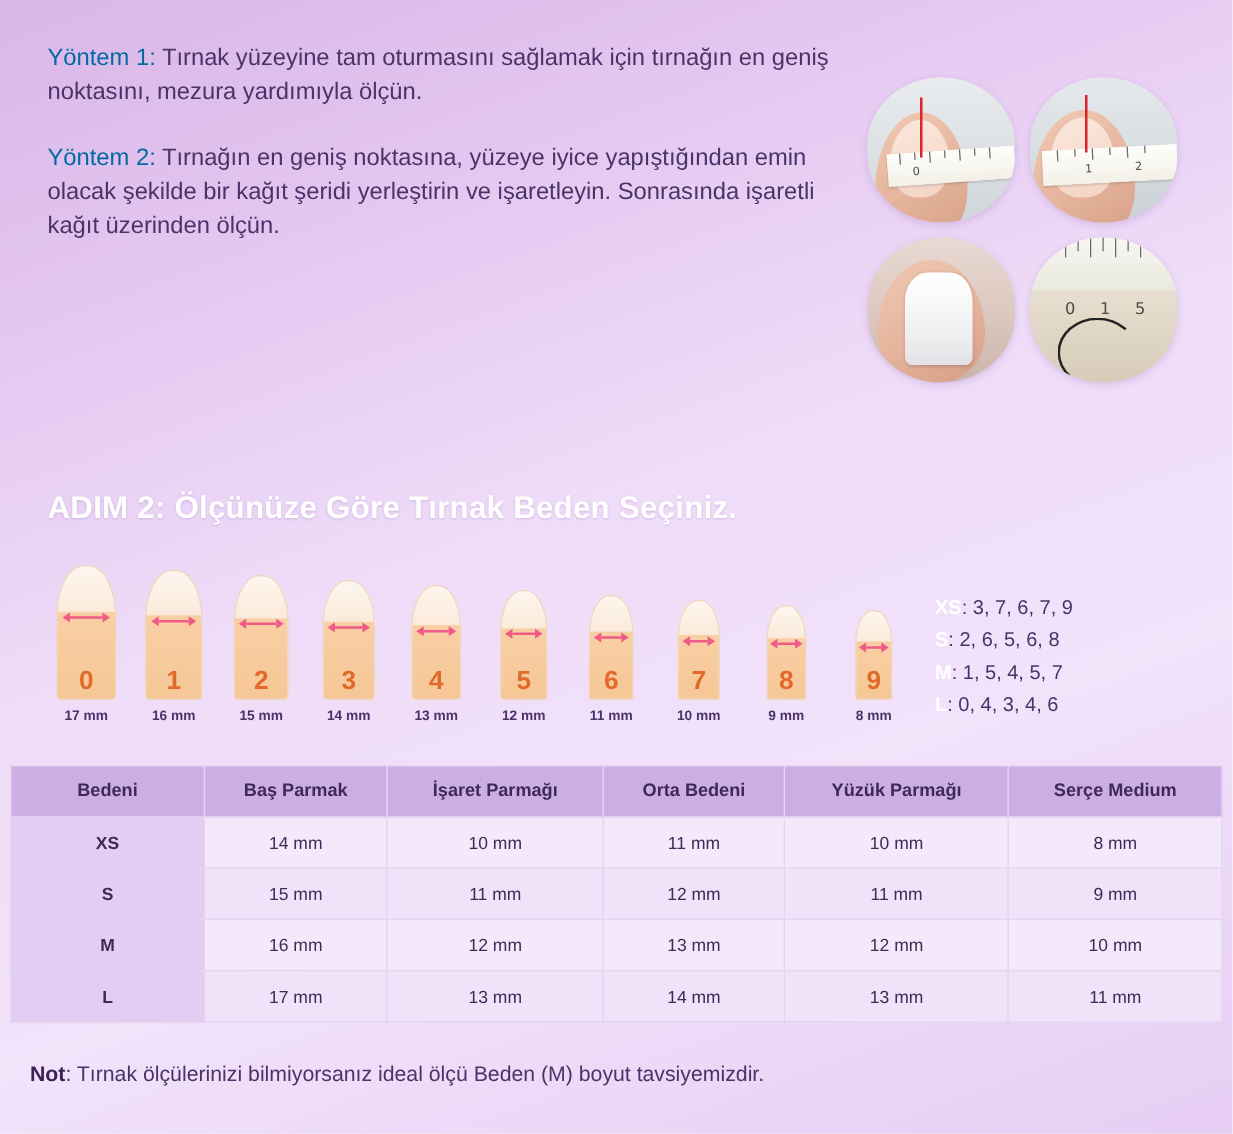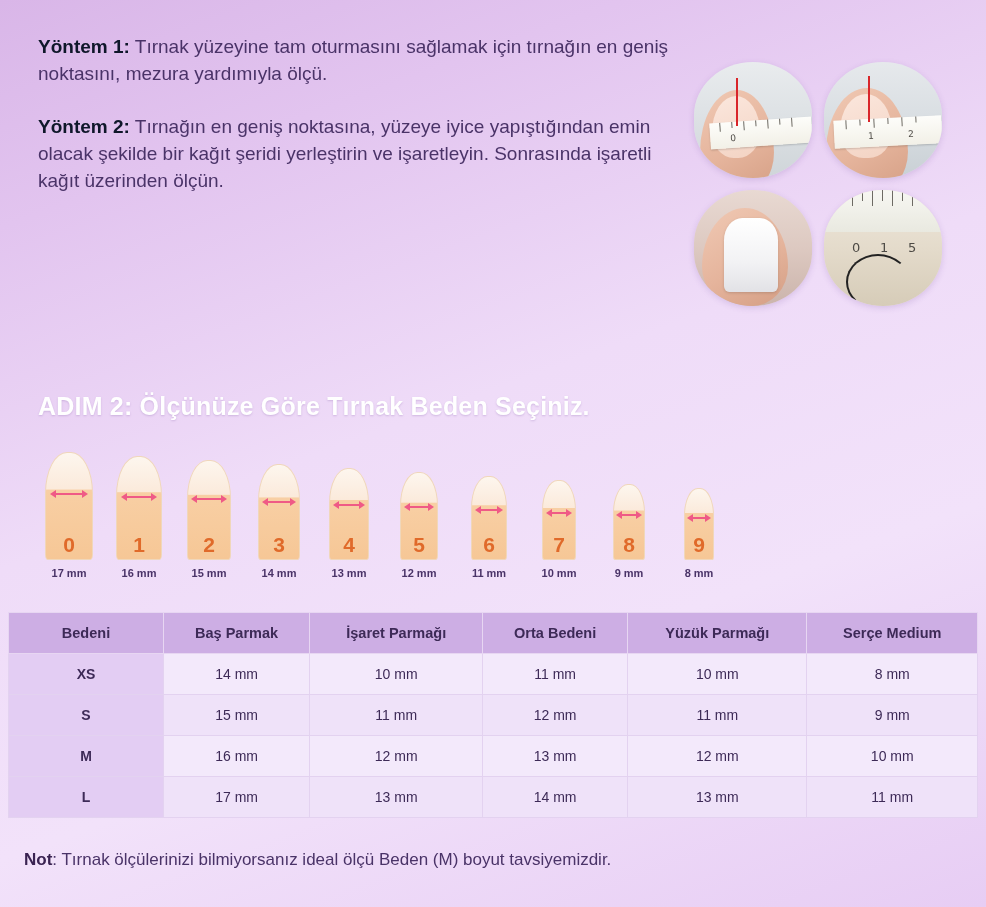--- a/index.html
+++ b/index.html
@@ -19,21 +19,21 @@
   .step1 { position: absolute; left: 38px; top: 34px; width: 650px; }
   .step-title {
     font-size: 25px;
     font-weight: bold;
     color: #ffffff;
     letter-spacing: 0.2px;
     margin: 0 0 18px 0;
     text-shadow: 0 1px 2px rgba(120,80,160,0.25);
   }
   .method { font-size: 19px; line-height: 1.42; color: #4a3368; margin: 0 0 26px 0; }
-  .method b { color: #0f172a; font-weight: bold; }
+  .method b { color: #0369a1; font-weight: normal; }
 
   
   .photos { position: absolute; left: 694px; top: 62px; width: 256px; }
   .photo-row { display: flex; gap: 12px; margin-bottom: 12px; }
   .photo {
     width: 118px; height: 116px;
     border-radius: 50% / 46%;
     overflow: hidden;
     position: relative;
     box-shadow: 0 2px 6px rgba(100,60,150,0.18);
@@ -129,21 +129,21 @@
   .note b { color: #3a2352; font-weight: bold; }
 </style>
 </head>
 <body>
 
 <div class="page">
 
   <div class="step1">
 
     <p class="method">
-      <b>Yöntem 1:</b><span> Tırnak yüzeyine tam oturmasını sağlamak için tırnağın en geniş noktasını, mezura yardımıyla ölçü.</span>
+      <b>Yöntem 1:</b><span> Tırnak yüzeyine tam oturmasını sağlamak için tırnağın en geniş noktasını, mezura yardımıyla ölçün.</span>
     </p>
 
     <p class="method">
       <b>Yöntem 2:</b><span> Tırnağın en geniş noktasına, yüzeye iyice yapıştığından emin olacak şekilde bir kağıt şeridi yerleştirin ve işaretleyin. Sonrasında işaretli kağıt üzerinden ölçün.</span>
     </p>
   </div>
 
   <div class="photos">
     <div class="photo-row">
 
@@ -299,20 +299,26 @@
         <div class="nail-shape" style="width: 30px; height: 72px;">
           <div class="arrow-wrap">
             <div class="arrow-line"></div>
           </div>
           <div class="nail-num">9</div>
         </div>
         <div class="mm-label">8 mm</div>
       </div>
     </div>
 
+  <div class="legend" id="legend">
+      <div><b>XS</b><span>: 3, 7, 6, 7, 9</span></div>
+      <div><b>S</b><span>: 2, 6, 5, 6, 8</span></div>
+      <div><b>M</b><span>: 1, 5, 4, 5, 7</span></div>
+      <div><b>L</b><span>: 0, 4, 3, 4, 6</span></div>
+    </div>
 
   <div class="tbl-wrap">
     <table>
       <thead>
         <tr id="thead-row">
             <th>Bedeni</th>
             <th>Baş Parmak</th>
             <th>İşaret Parmağı</th>
             <th>Orta Bedeni</th>
             <th>Yüzük Parmağı</th>

